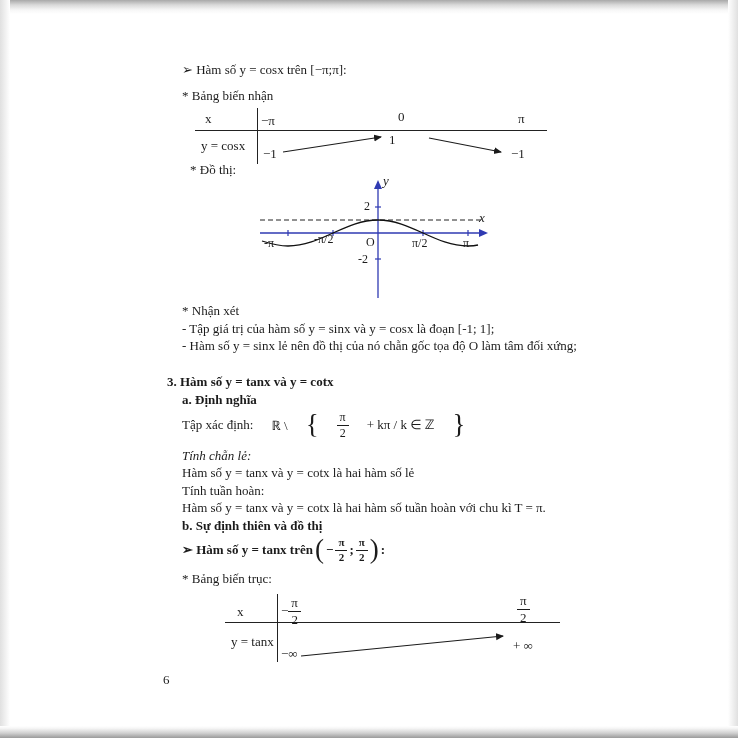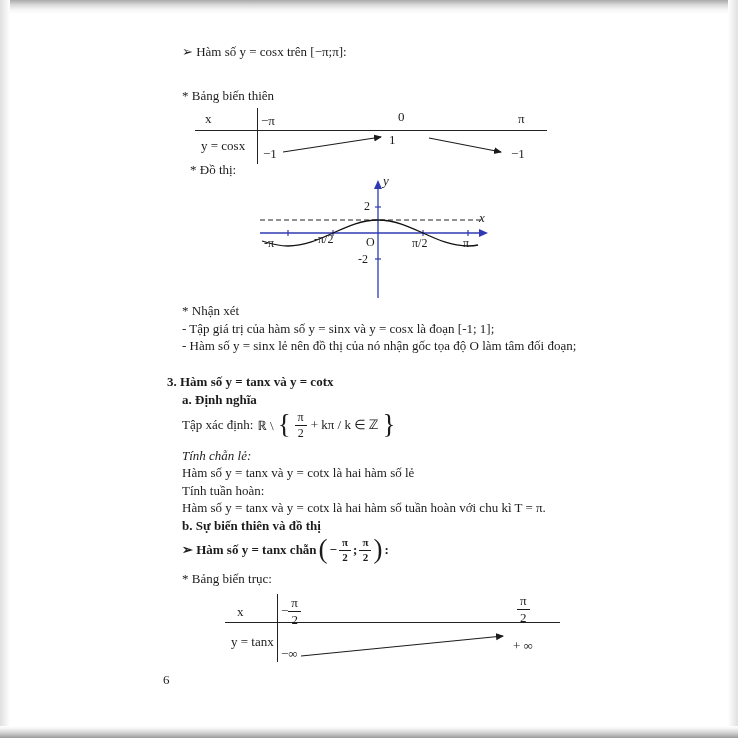--- a/index.html
+++ b/index.html
@@ -32,21 +32,21 @@
   .tbl span.cell { position:absolute; font-size:13px; white-space:nowrap; }
   .arrow-svg { position:absolute; left:0; top:0; }
 
   
   .frac { display:inline-flex; flex-direction:column; align-items:center; line-height:1.05; vertical-align:middle; }
   .frac .fnum { border-bottom:1px solid currentColor; padding:0 3px 1px; }
   .frac .fden { padding-top:1px; }
   .cell-frac { display:inline-flex; align-items:center; font-size:12px; }
 
   
-  .formula { position:absolute; display:flex; align-items:center; gap:4px; font-size:13px; white-space:nowrap; }
+  .formula { position:absolute; display:flex; align-items:center; gap:18px; font-size:13px; white-space:nowrap; }
   .big-delim { font-size:27px; font-weight:400; line-height:1; transform:translateY(-1px); }
 
   
   .graph { position:absolute; left:252px; top:170px; width:245px; height:135px; }
   .graph svg { position:absolute; left:0; top:0; }
   .graph .axis { stroke:var(--axis-blue,#2f3ab2); stroke-width:1.3; }
   .graph .tick { stroke:var(--axis-blue,#2f3ab2); stroke-width:1.2; }
   .graph .dash { stroke:#222; stroke-width:1; }
   .graph .curve { stroke:#111; stroke-width:1.3; fill:none; }
   .graph .glabel { position:absolute; font-size:12px; white-space:nowrap; }
@@ -54,22 +54,22 @@
 </style>
 </head>
 <body>
 
 <div class="page">
   <div class="edge-top"></div>
   <div class="edge-left"></div>
   <div class="edge-right"></div>
   <div class="edge-bottom"></div>
 
-  <div class="line" style="left:182px; top:44px;">➢ Hàm số y = cosx trên [−π;π]:</div>
-  <div class="line" style="left:182px; top:88px;">* Bảng biến thiên</div>
+  <div class="line" style="left:182px; top:62px;">➢ Hàm số y = cosx trên [−π;π]:</div>
+  <div class="line" style="left:182px; top:88px;">* Bảng biến nhận</div>
 
   <div class="tbl" style="left:195px; top:106px; width:352px; height:60px;">
     <div class="hline" style="left:0; top:24px; width:352px;"></div>
     <div class="vline" style="left:62px; top:2px; height:56px;"></div>
     <span class="cell" style="left:10px; top:5px;">x</span>
     <span class="cell" style="left:66px; top:7px;">−π</span>
     <span class="cell" style="left:203px; top:3px;">0</span>
     <span class="cell" style="left:323px; top:5px;">π</span>
     <span class="cell" style="left:6px; top:32px;">y = cosx</span>
     <span class="cell" style="left:68px; top:40px;">−1</span>
@@ -112,45 +112,45 @@
     <span class="glabel" style="left:106px; top:82px;">-2</span>
     <span class="glabel" style="left:12px;  top:66px;">-π</span>
     <span class="glabel" style="left:62px;  top:62px;">-π/2</span>
     <span class="glabel" style="left:114px; top:65px;">O</span>
     <span class="glabel" style="left:160px; top:66px;">π/2</span>
     <span class="glabel" style="left:211px; top:66px;">π</span>
   </div>
 
   <div class="line" style="left:182px; top:303px;">* Nhận xét</div>
   <div class="line" style="left:182px; top:321px;">- Tập giá trị của hàm số y = sinx và y = cosx là đoạn [-1; 1];</div>
-  <div class="line" style="left:182px; top:338px;">- Hàm số y = sinx lẻ nên đồ thị của nó nhận gốc tọa độ O làm tâm đối đoạn;</div>
+  <div class="line" style="left:182px; top:338px;">- Hàm số y = sinx lẻ nên đồ thị của nó chẵn gốc tọa độ O làm tâm đối xứng;</div>
 
   <div class="line bold" style="left:167px; top:374px;">3. Hàm số y = tanx và y = cotx</div>
   <div class="line bold" style="left:182px; top:392px;">a. Định nghĩa</div>
 
   <div class="formula" style="left:182px; top:410px; height:30px;">
     <span>Tập xác định:</span>
     <span>ℝ \</span>
     <span class="big-delim">{</span>
     <span class="frac" style="font-size:12px;">
       <span class="fnum">π</span>
       <span class="fden">2</span>
     </span>
     <span>+ kπ / k ∈ ℤ</span>
     <span class="big-delim">}</span>
   </div>
 
   <div class="line" style="left:182px; top:448px;font-style:italic;">Tính chẵn lẻ:</div>
   <div class="line" style="left:182px; top:465px;">Hàm số y = tanx và y = cotx là hai hàm số lẻ</div>
   <div class="line" style="left:182px; top:483px;">Tính tuần hoàn:</div>
   <div class="line" style="left:182px; top:500px;">Hàm số y = tanx và y = cotx là hai hàm số tuần hoàn với chu kì T = π.</div>
-  <div class="line bold" style="left:182px; top:518px;">b. Sự biến thiên và đồ thị</div>
+  <div class="line bold" style="left:182px; top:518px;">b. Sự định thiên và đồ thị</div>
 
   <div class="formula bold" style="left:182px; top:536px; height:28px; gap:2px;">
-    <span>➢ Hàm số y = tanx chẵn</span>
+    <span>➢ Hàm số y = tanx trên</span>
     <span class="big-delim">(</span>
     <span>−</span>
     <span class="frac" style="font-size:11px;">
       <span class="fnum">π</span>
       <span class="fden">2</span>
     </span>
     <span>;</span>
     <span class="frac" style="font-size:11px;">
       <span class="fnum">π</span>
       <span class="fden">2</span>

